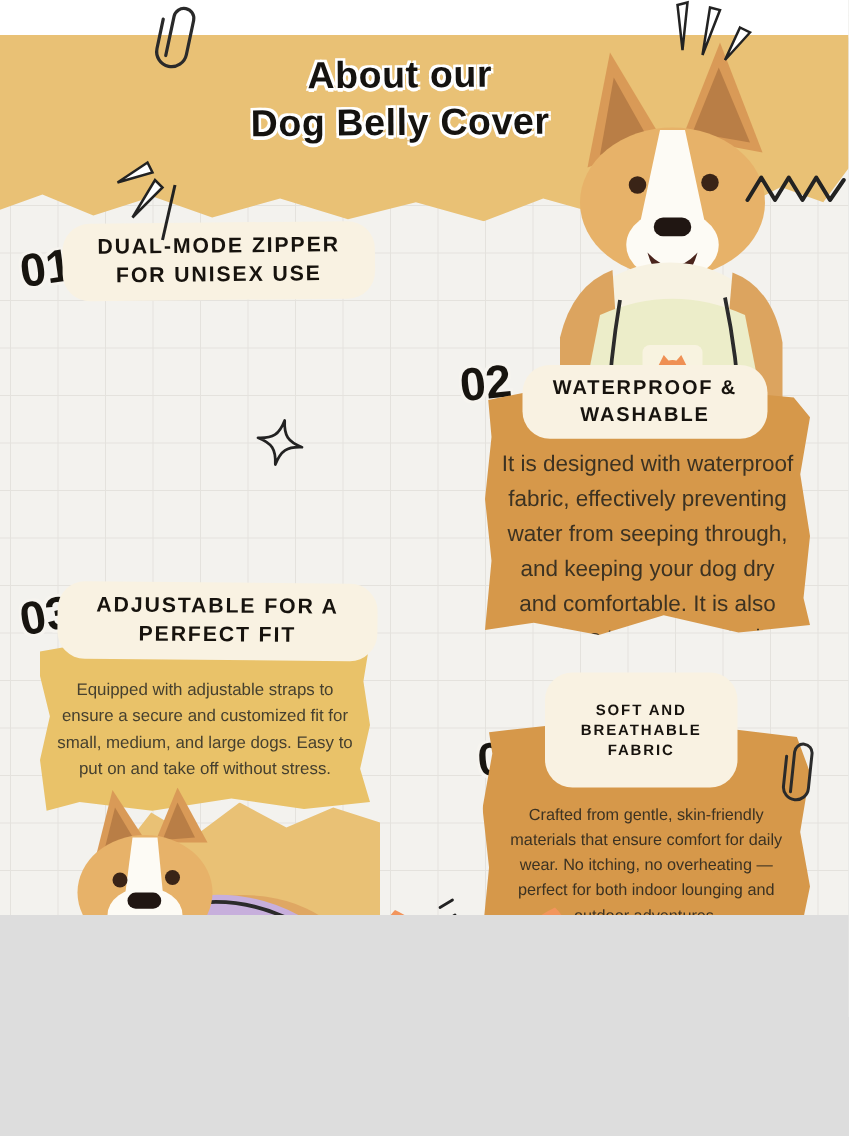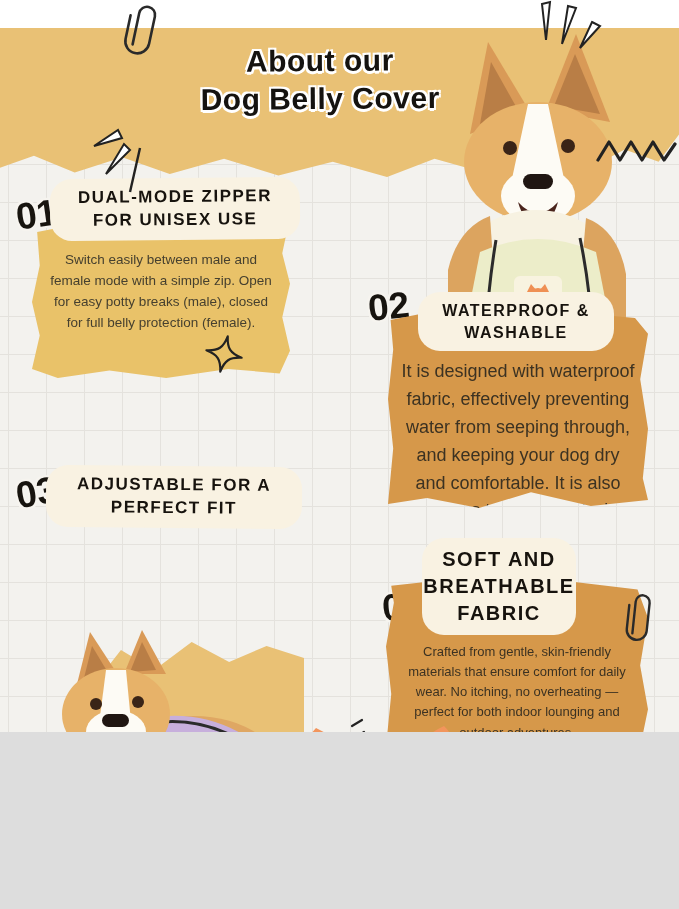--- a/index.html
+++ b/index.html
@@ -40,21 +40,21 @@
   #num03{left:16px;top:474px;transform:rotate(-10deg);}
   #num04{left:382px;top:588px;transform:rotate(-5deg);}
 
   
   .pill{position:absolute;background:#f9f2e2;border-radius:22px;display:flex;align-items:center;
     justify-content:center;text-align:center;font-weight:800;color:#17130e;letter-spacing:1.5px;
     padding:8px 12px;box-sizing:border-box;line-height:1.35;z-index:6;}
   #pill01{left:50px;top:178px;width:250px;min-height:60px;font-size:17px;transform:rotate(-.6deg);}
   #pill02{left:418px;top:292px;width:196px;min-height:58px;font-size:16px;}
   #pill03{left:46px;top:466px;width:256px;min-height:58px;font-size:17px;transform:rotate(.5deg);}
-  #pill04{left:422px;top:538px;width:154px;min-height:92px;font-size:20px;}
+  #pill04{left:436px;top:538px;width:154px;min-height:92px;font-size:12px;}
 
   
   .card{position:absolute;box-sizing:border-box;text-align:center;z-index:5;
     filter:drop-shadow(2px 4px 3px rgba(140,100,40,.28));}
   .card .body{width:100%;line-height:1.55;}
   #card01{left:32px;top:226px;width:258px;height:152px;background:#e9c269;padding:24px 15px 6px;
     color:#46402f;font-size:13.5px;
     clip-path:polygon(2% 4%,14% 0,38% 5%,60% 1%,82% 5%,99% 2%,97% 18%,100% 38%,97% 60%,100% 82%,
       96% 97%,76% 94%,52% 100%,30% 95%,10% 100%,0 94%,3% 72%,0 50%,3% 26%);}
   #card02{left:388px;top:310px;width:260px;height:198px;background:#d6984a;padding:48px 13px 4px;
@@ -129,32 +129,32 @@
     <rect x="96" y="250" width="48" height="48" rx="6" fill="#f8f3e0"></rect>
     <path d="M108,268 l5,-10 l6,7 Z" fill="#ef9054"></path>
     <path d="M132,268 l-5,-10 l-6,7 Z" fill="#ef9054"></path>
     <circle cx="120" cy="272" r="10" fill="#ef9054"></circle>
     <ellipse cx="120" cy="276" rx="6" ry="4.5" fill="#fdf3e4"></ellipse>
     <text x="120" y="293" font-size="6.5" font-weight="bold" fill="#d05840" text-anchor="middle">RAINBOW</text>
   </svg>
 
   <div class="num" id="num01">01</div>
   <div class="pill" id="pill01">DUAL-MODE ZIPPER FOR UNISEX USE</div>
-  <div class="card" id="card01">
-    <div class="body">Switch easily between male and female mode with a simple zip. Open for easy potty breaks (male), closed for full belly protection (female).</div>
-  </div>
 
   <div class="num" id="num02">02</div>
   <div class="card" id="card02">
     <div class="body">It is designed with waterproof fabric, effectively preventing water from seeping through, and keeping your dog dry and comfortable. It is also effortless to clean, just wipe it with a damp cloth or machine wash it.</div>
   </div>
   <div class="pill" id="pill02">WATERPROOF &amp; WASHABLE</div>
 
   <div class="num" id="num03">03</div>
   <div class="pill" id="pill03">ADJUSTABLE FOR A PERFECT FIT</div>
+  <div class="card" id="card03">
+    <div class="body">Equipped with adjustable straps to ensure a secure and customized fit for small, medium, and large dogs. Easy to put on and take off without stress.</div>
+  </div>
 
   <div class="num" id="num04">04</div>
   <div class="card" id="card04">
     <div class="body">Crafted from gentle, skin-friendly materials that ensure comfort for daily wear. No itching, no overheating — perfect for both indoor lounging and outdoor adventures.</div>
   </div>
   <div class="pill" id="pill04">SOFT AND BREATHABLE FABRIC</div>
 
   <svg class="logo-corgi" viewBox="0 0 208 136">
     <path d="M30,104 Q18,36 40,14 Q70,28 88,62 Q60,78 30,104 Z" fill="#f2955c"></path>
     <path d="M42,88 Q36,48 46,32 Q64,44 74,66 Q58,76 42,88 Z" fill="#fdf3e4"></path>

